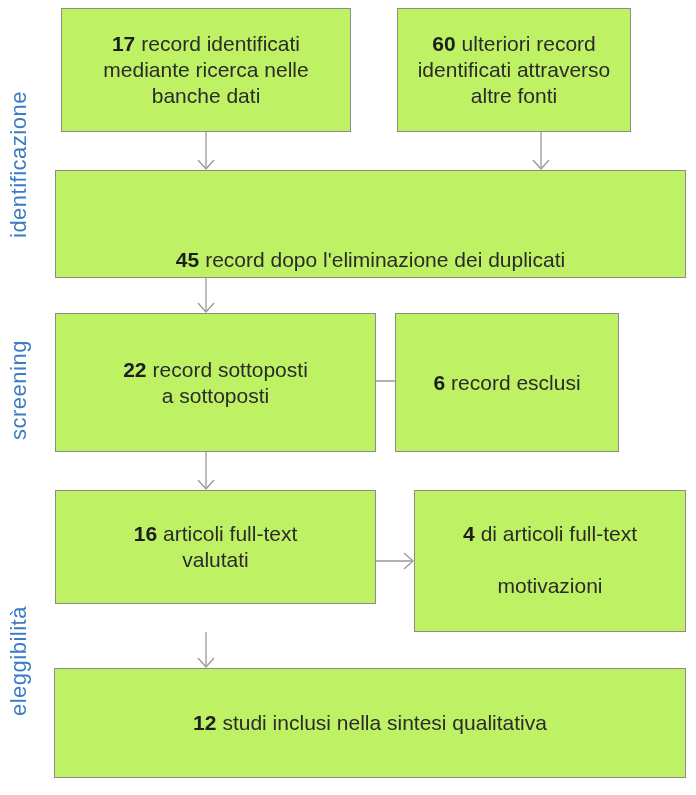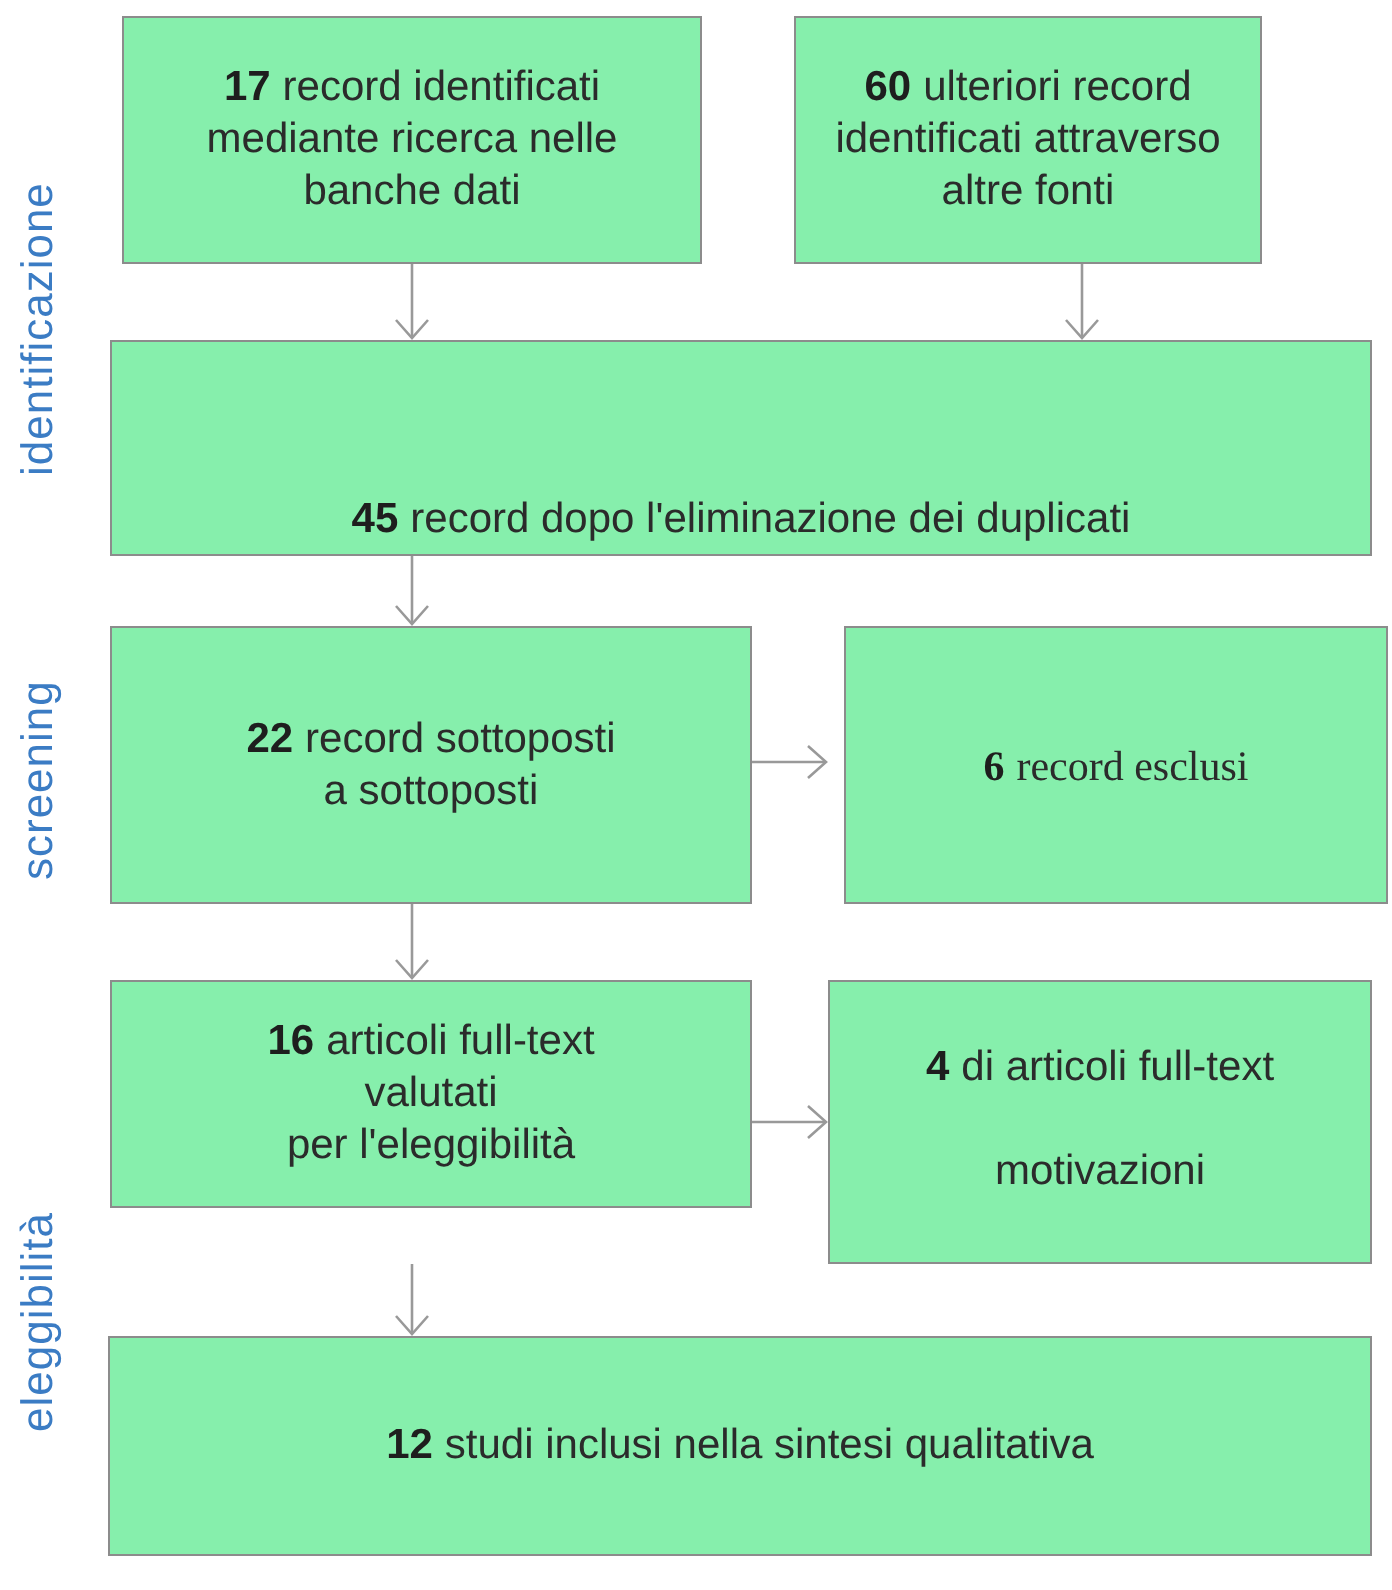--- a/index.html
+++ b/index.html
@@ -1,18 +1,18 @@
 <!DOCTYPE html>
 <html><head>
 <meta charset="utf-8">
 <style>
   html, body { margin: 0; padding: 0; background: #ffffff; }
   body { width: 696px; height: 795px; position: relative; overflow: hidden;
          font-family: "Liberation Sans", "DejaVu Sans", sans-serif; color: #2b2b2b; }
-  .box { position: absolute; box-sizing: border-box; border: 1.5px solid #8c8c8c; background: #86efac;
+  .box { position: absolute; box-sizing: border-box; border: 1.5px solid #8c8c8c; background: #bef264;
          display: flex; align-items: center; justify-content: center; text-align: center;
          font-size: 21px; line-height: 26px; padding: 4px 10px; }
   .box .num { font-weight: bold; color: #1e1e1e; margin-right: 6px; }
   .phase { position: absolute; color: #3b7cc4; font-size: 22px; transform-origin: 0 0;
            transform: rotate(-90deg); white-space: nowrap; letter-spacing: 0.5px; }
   svg.arrows { position: absolute; left: 0; top: 0; }
 </style>
 </head>
 <body>
 
@@ -68,31 +68,30 @@
   </div>
 </div>
 
 <div class="box" style="left:55px; top:313px; width:321px; height:139px;">
   <div>
     <span class="num">22</span><span>record sottoposti</span><br>
     <span>a sottoposti</span>
   </div>
 </div>
 
-<div class="box" style="left:422px; top:313px; width:272px; height:139px;font-family:Liberation Serif, serif;">
+<div class="box" style="left:395px; top:313px; width:224px; height:139px;">
   <div>
     <span class="num">6</span><span>record esclusi</span>
   </div>
 </div>
 
 <div class="box" style="left:55px; top:490px; width:321px; height:114px;">
   <div>
     <span class="num">16</span><span>articoli full-text</span><br>
     <span>valutati</span><br>
-    <span>per l'eleggibilità</span>
   </div>
 </div>
 
 <div class="box" style="left:414px; top:490px; width:272px; height:142px; align-items:flex-start; padding-top:30px;">
   <div>
     <span class="num">4</span><span>di articoli full-text</span><br>
     <br>
     <span>motivazioni</span>
   </div>
 </div>

